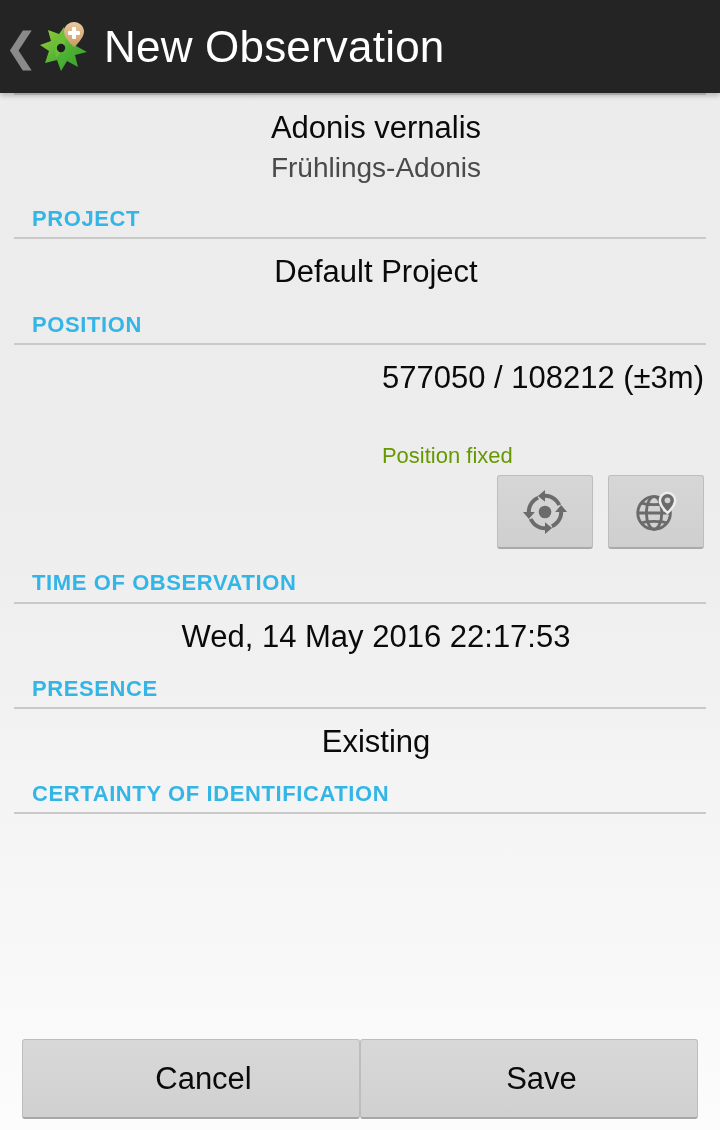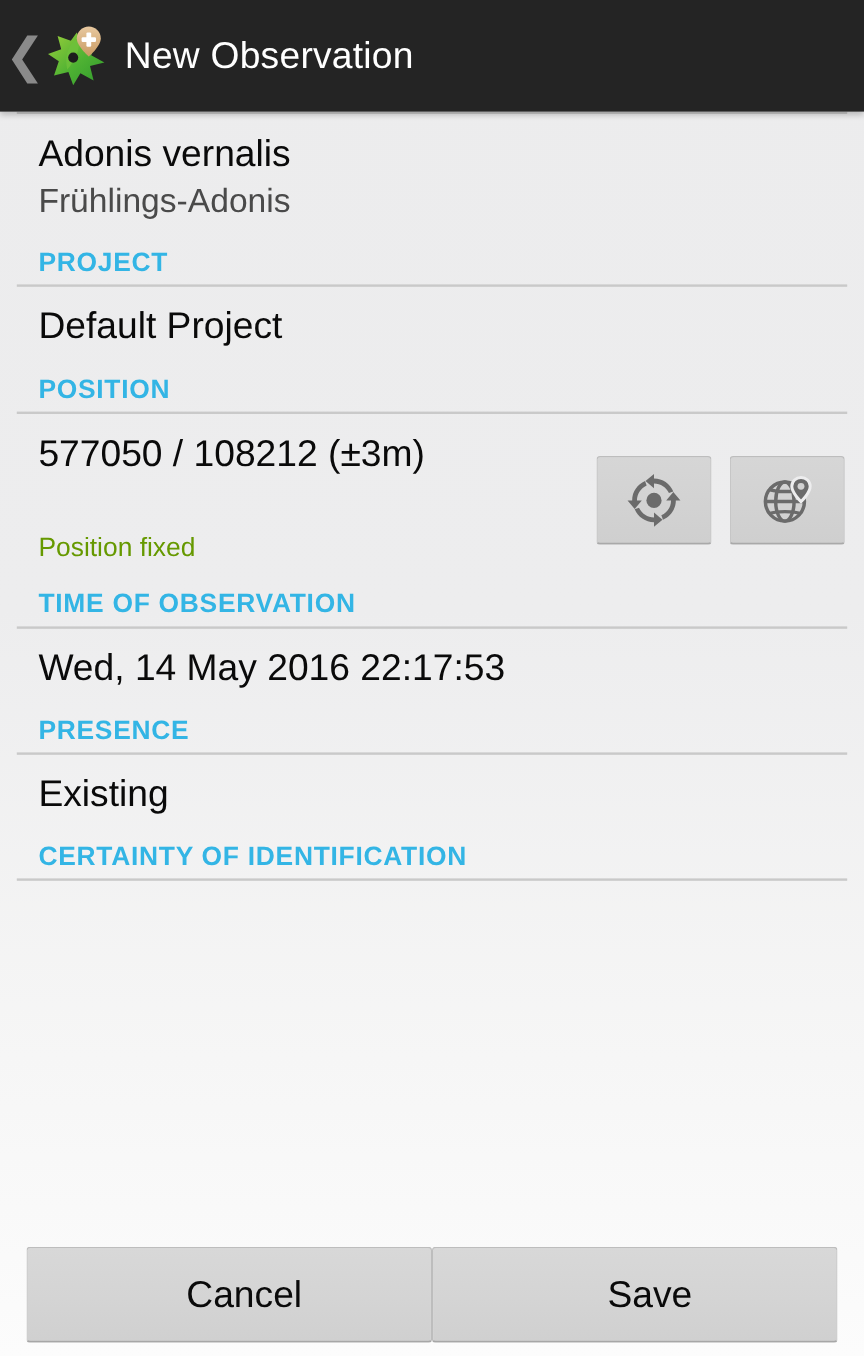--- a/index.html
+++ b/index.html
@@ -54,21 +54,21 @@
     width: 58px;
     height: 58px;
     flex: 0 0 auto;
     margin-left: 2px;
     margin-right: 10px;
     position: relative;
   }
   .app-icon svg { display: block; }
   .ab-title {
     color: #ffffff;
-    font-size: 31px;
+    font-size: 44px;
     letter-spacing: 0.2px;
     white-space: nowrap;
     font-weight: 400;
   }
 
   
   .content {
     flex: 1 1 auto;
     padding: 0 0 0 0;
     overflow: hidden;
@@ -82,20 +82,21 @@
     padding: 18px 0 6px 32px;
     line-height: 1.1;
   }
   .divider {
     height: 2px;
     background: #c9c9c9;
     margin: 0 14px 0 14px;
   }
   .value-row {
     padding: 14px 0 4px 32px;
+    text-align: center;
   }
   .value-primary {
     font-size: 31px;
     color: #0a0a0a;
     line-height: 1.2;
   }
   .value-secondary {
     font-size: 28px;
     color: #4a4a4a;
     line-height: 1.25;
@@ -105,22 +106,23 @@
     font-size: 22px;
     color: #669900;
     line-height: 1.25;
     padding-top: 6px;
     margin-top: 40px;
   }
 
   
   .position-row {
     display: flex;
-    align-items: center;
+    align-items: flex-end;
     padding: 14px 16px 4px 32px;
+    flex-direction: column;
   }
   .position-texts { flex: 1 1 auto; }
   .pos-buttons {
     flex: 0 0 auto;
     display: flex;
     gap: 15px;
     padding-top: 6px;
   }
   .icon-btn {
     width: 96px;

